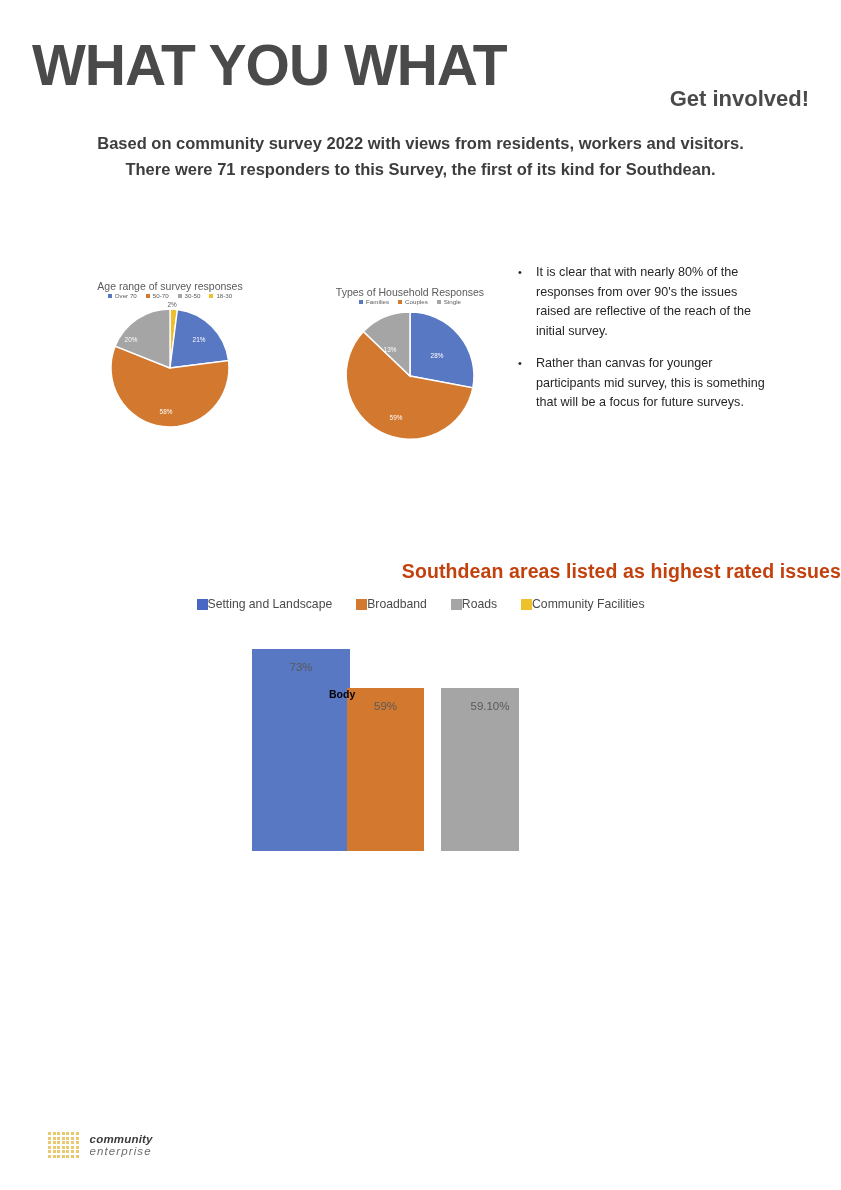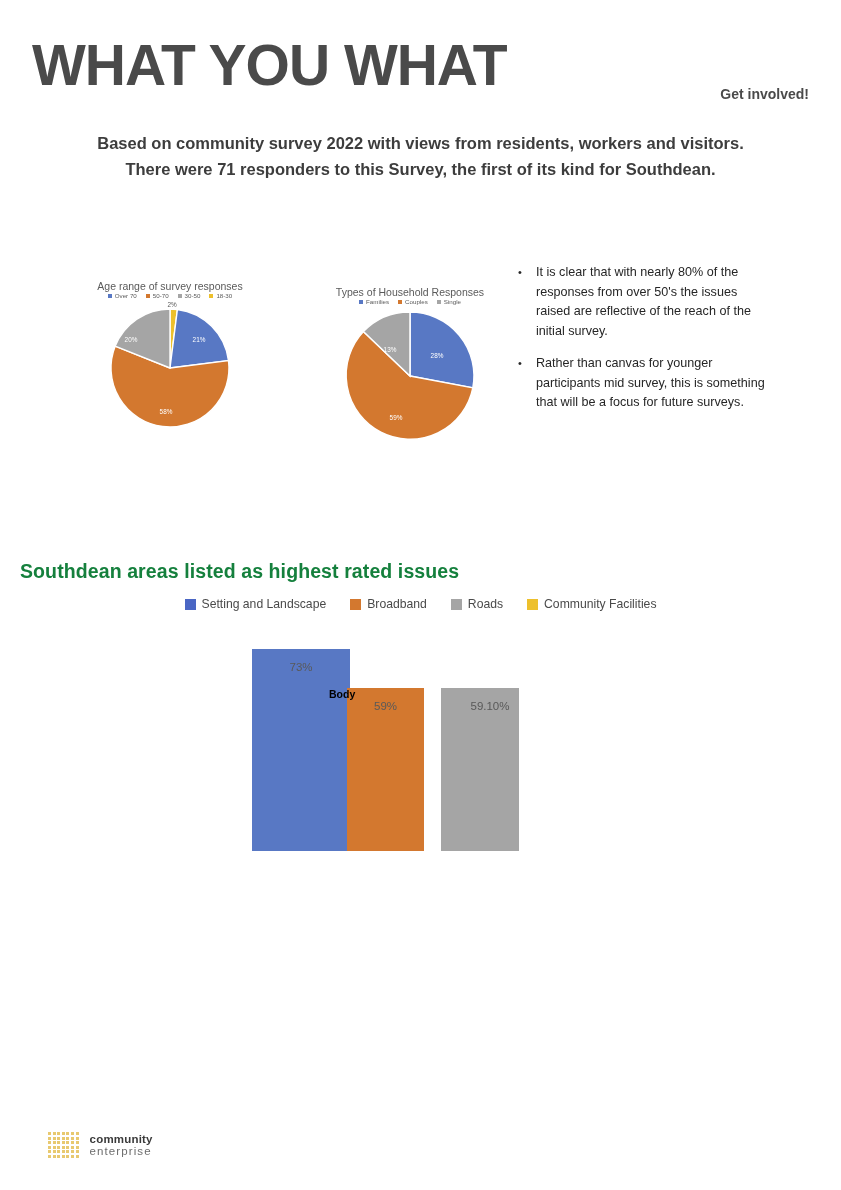--- a/index.html
+++ b/index.html
@@ -16,21 +16,21 @@
   
   .title{
     position:absolute;left:32px;top:34px;
     font-size:57px;line-height:62px;
     font-weight:700;letter-spacing:-1px;
     color:#4a4a4a;
     white-space:nowrap;
   }
   .get-involved{
     position:absolute;right:32px;top:86px;
-    font-size:14px;font-weight:700;
+    font-size:22px;font-weight:700;
     color:#4a4a4a;
     white-space:nowrap;
   }
   .subtitle{
     position:absolute;left:0;right:0;top:130px;
     text-align:center;
     font-size:16.5px;font-weight:700;line-height:26px;
     color:#3d3d3d;
     padding:0 24px;
   }
@@ -74,31 +74,31 @@
   }
   .bullet .dot{
     flex:0 0 auto;width:8px;text-align:left;
     font-size:11px;line-height:19.5px;color:#262626;
   }
   .bullet .txt{flex:1 1 auto;}
 
   
   .bar-section{position:absolute;left:0;right:0;top:560px;}
   .bar-title{
-    text-align:left;
+    text-align:right;
     font-size:19.5px;font-weight:700;
-    color:#15803d;
+    color:#c2410c;
     letter-spacing:0.1px;
     margin-left:20px;
   }
   .bar-legend{
     display:flex;justify-content:center;align-items:center;
     gap:24px;margin-top:14px;
   }
-  .bar-legend .li{display:flex;align-items:center;gap:6px;}
+  .bar-legend .li{display:flex;align-items:center;}
   .bar-legend .sw{width:11px;height:11px;display:inline-block;}
   .bar-legend .lb{font-size:12.2px;color:#4a4a4a;white-space:nowrap;}
 
   .plot{
     position:relative;
     width:841px;height:230px;
     margin-top:10px;
   }
   .bar{
     position:absolute;bottom:0;
@@ -120,21 +120,21 @@
     position:absolute;left:48px;bottom:32px;
     display:flex;align-items:center;gap:11px;
   }
   .logo-grid{
     display:grid;
     grid-template-columns:repeat(7,3px);
     grid-template-rows:repeat(6,3px);
     gap:1.6px;
   }
   .logo-grid i{display:block;width:3px;height:3px;background:#e8c970;}
-  .logo-text{line-height:12.5px;}
+  .logo-text{line-height:12.5px;font-style:italic;}
   .logo-text .l1{font-size:11.5px;font-weight:700;color:#3a3a3a;letter-spacing:.2px;display:block;}
   .logo-text .l2{font-size:11.5px;font-weight:400;color:#6d6d6d;letter-spacing:1.1px;display:block;}
 </style>
 </head>
 <body>
 
 <div class="page">
 
   <div class="title">WHAT YOU WHAT</div>
 
@@ -218,21 +218,21 @@
         <text class="slice-label" x="117" y="50" text-anchor="middle">28%</text>
         <text class="slice-label" x="76" y="112" text-anchor="middle">59%</text>
         <text class="slice-label" x="70" y="44" text-anchor="middle">13%</text>
       </svg>
     </div>
   </div>
 
   <div class="bullets">
     <div class="bullet">
       <span class="dot">•</span>
-      <span class="txt">It is clear that with nearly 80% of the responses from over 50's the issues raised are reflective of the reach of the initial survey.</span>
+      <span class="txt">It is clear that with nearly 80% of the responses from over 90's the issues raised are reflective of the reach of the initial survey.</span>
     </div>
     <div class="bullet">
       <span class="dot">•</span>
       <span class="txt">Rather than canvas for younger participants mid survey, this is something that will be a focus for future surveys.</span>
     </div>
   </div>
 
   <div class="bar-section">
 
     <div class="bar-title">Southdean areas listed as highest rated issues</div>

